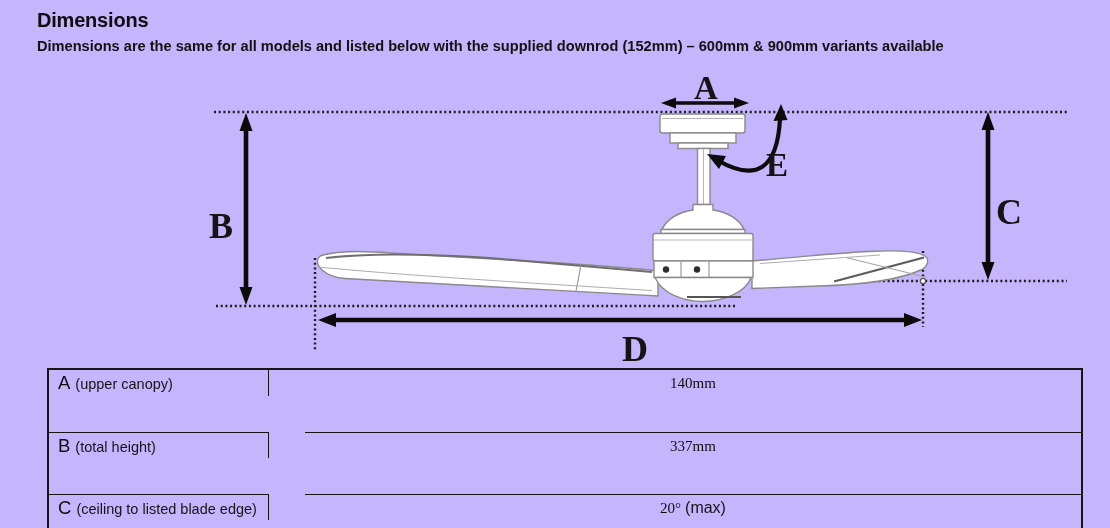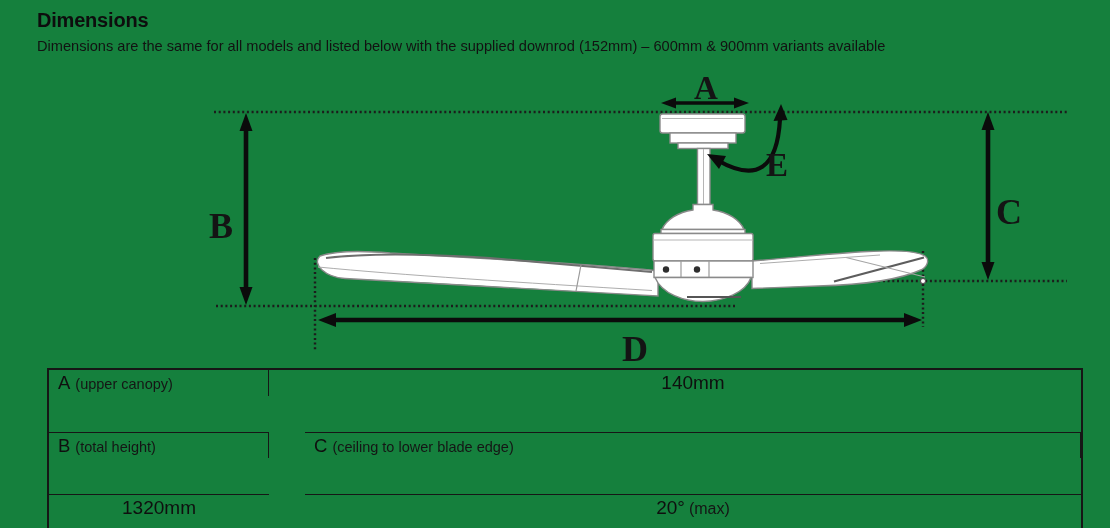--- a/index.html
+++ b/index.html
@@ -1,38 +1,38 @@
 <!DOCTYPE html>
 <html><head>
 <meta charset="utf-8">
 <style>
   html,body{margin:0;padding:0;background:#fff;}
   .page{
-    position:relative;width:1110px;height:528px;background:#15803d;
+    position:relative;width:1110px;height:528px;background:#c4b5fd;
     font-family:"Liberation Sans",sans-serif;color:#111;overflow:hidden;
   }
   .header{position:absolute;left:37px;top:9px;}
   .title{margin:0;font-size:20px;font-weight:700;letter-spacing:-.2px;color:#0d0d0d;}
-  .subtitle{margin:6px 0 0 0;font-size:14.6px;font-weight:400;color:#121212;}
+  .subtitle{margin:6px 0 0 0;font-size:14.6px;font-weight:700;color:#121212;}
   .diagram{position:absolute;left:0;top:0;}
   .dim-label{font-family:"Liberation Serif",serif;font-weight:bold;fill:#141414;}
   .dim-table{
     position:absolute;left:47px;top:368px;width:1032px;
     border:2px solid #161616;display:grid;
     grid-template-columns:220px 1fr;
     grid-template-rows:repeat(5,25.9px);
     gap:36px;
   }
   .cell{overflow:hidden;white-space:nowrap;line-height:25.9px;}
   .cell:nth-child(n+3){border-top:1.4px solid #161616;}
   .label-cell{padding-left:9px;border-right:1.4px solid #161616;}
   .value-cell{text-align:center;}
   .dim-letter{font-size:18.5px;color:#0f0f0f;}
   .dim-desc{font-size:14.5px;margin-left:5px;color:#151515;}
-  .dim-value{font-size:19px;color:#0f0f0f;}
+  .dim-value{font-size:15px;color:#0f0f0f;font-family:Liberation Serif, serif;}
   .dim-note{font-size:16px;margin-left:4px;color:#151515;}
   .dim-note:empty{display:none;}
 </style>
 </head>
 <body>
 
 <div class="page">
 
   <div class="header">
     <h1 class="title">Dimensions</h1>
@@ -123,27 +123,27 @@
     <div class="cell label-cell">
       <span class="dim-letter">A</span><span class="dim-desc">(upper canopy)</span>
     </div>
     <div class="cell value-cell">
       <span class="dim-value">140mm</span>
     </div>
 
     <div class="cell label-cell">
       <span class="dim-letter">B</span><span class="dim-desc">(total height)</span>
     </div>
+    <div class="cell value-cell">
+      <span class="dim-value">337mm</span>
+    </div>
 
     <div class="cell label-cell">
-      <span class="dim-letter">C</span><span class="dim-desc">(ceiling to lower blade edge)</span>
+      <span class="dim-letter">C</span><span class="dim-desc">(ceiling to listed blade edge)</span>
     </div>
 
-    <div class="cell value-cell">
-      <span class="dim-value">1320mm</span>
-    </div>
 
     <div class="cell value-cell">
       <span class="dim-value">20°</span><span class="dim-note">(max)</span>
     </div>
 
   </div>
 </div>
 
 </body></html>

